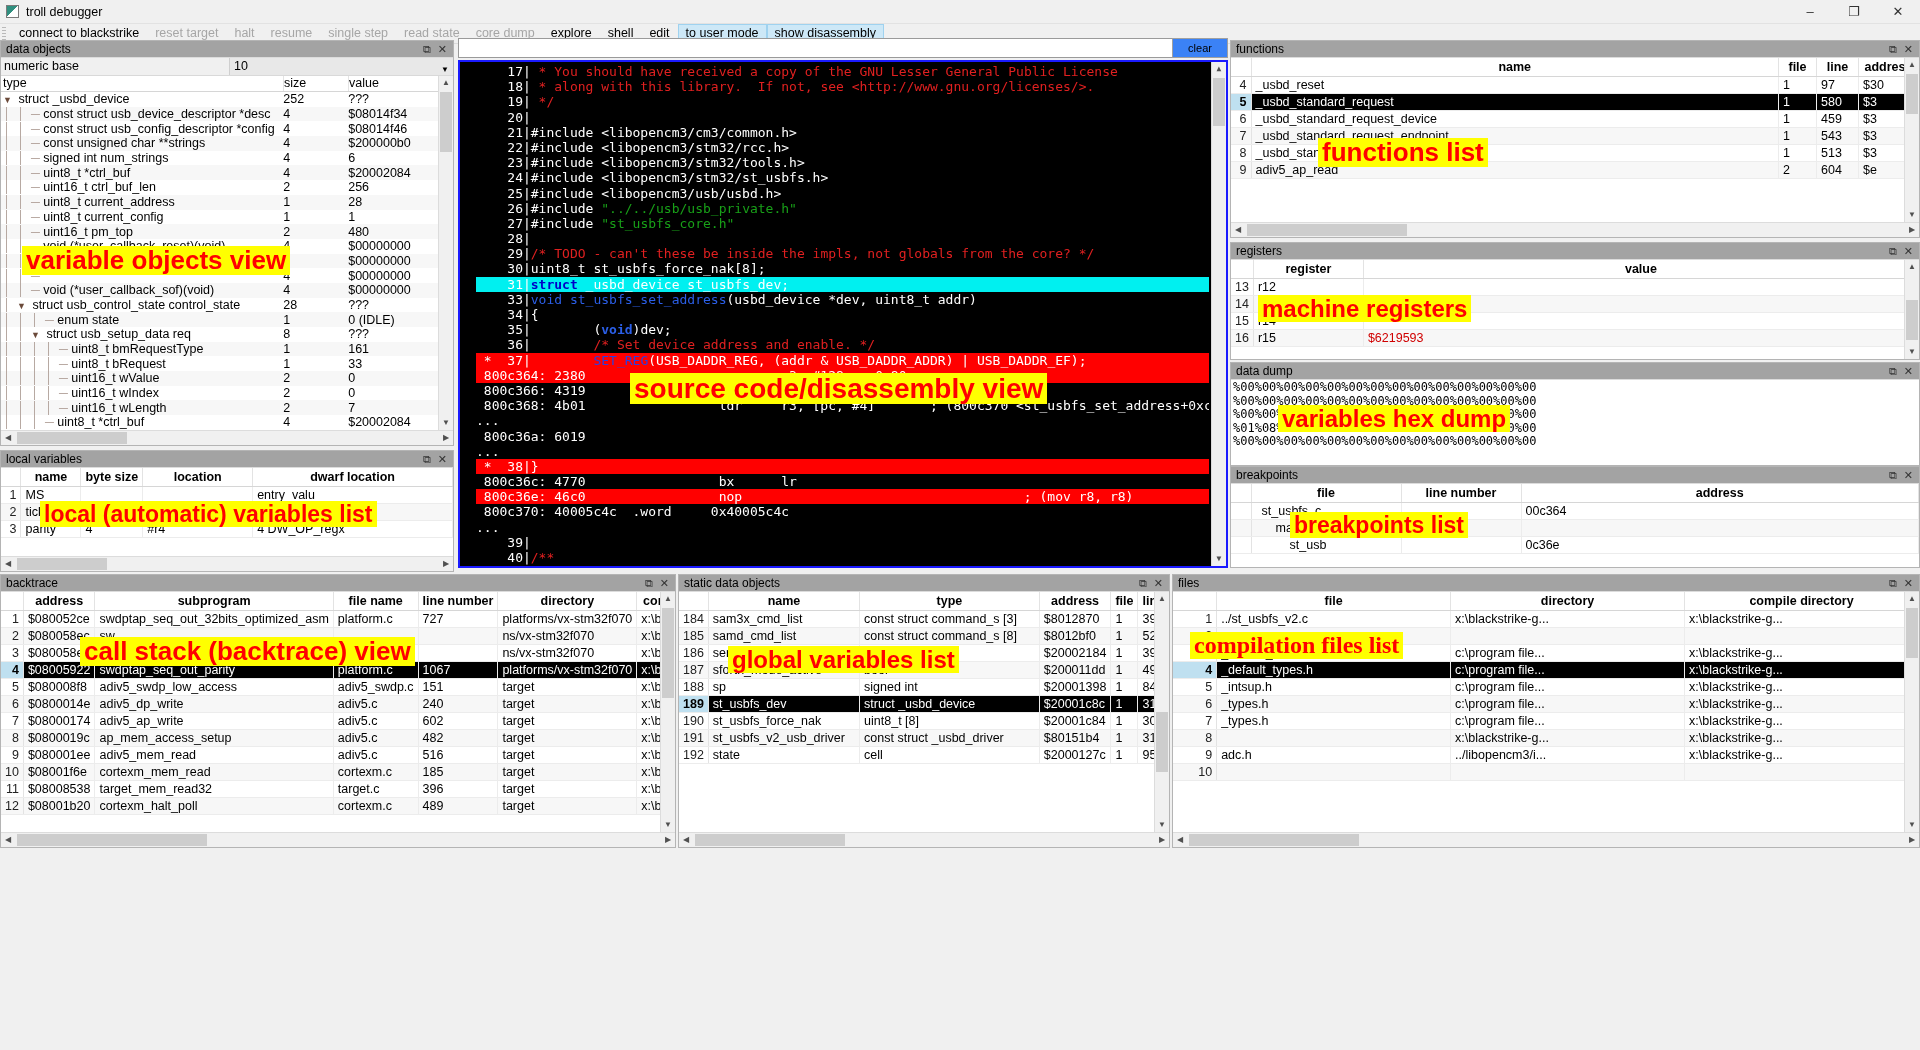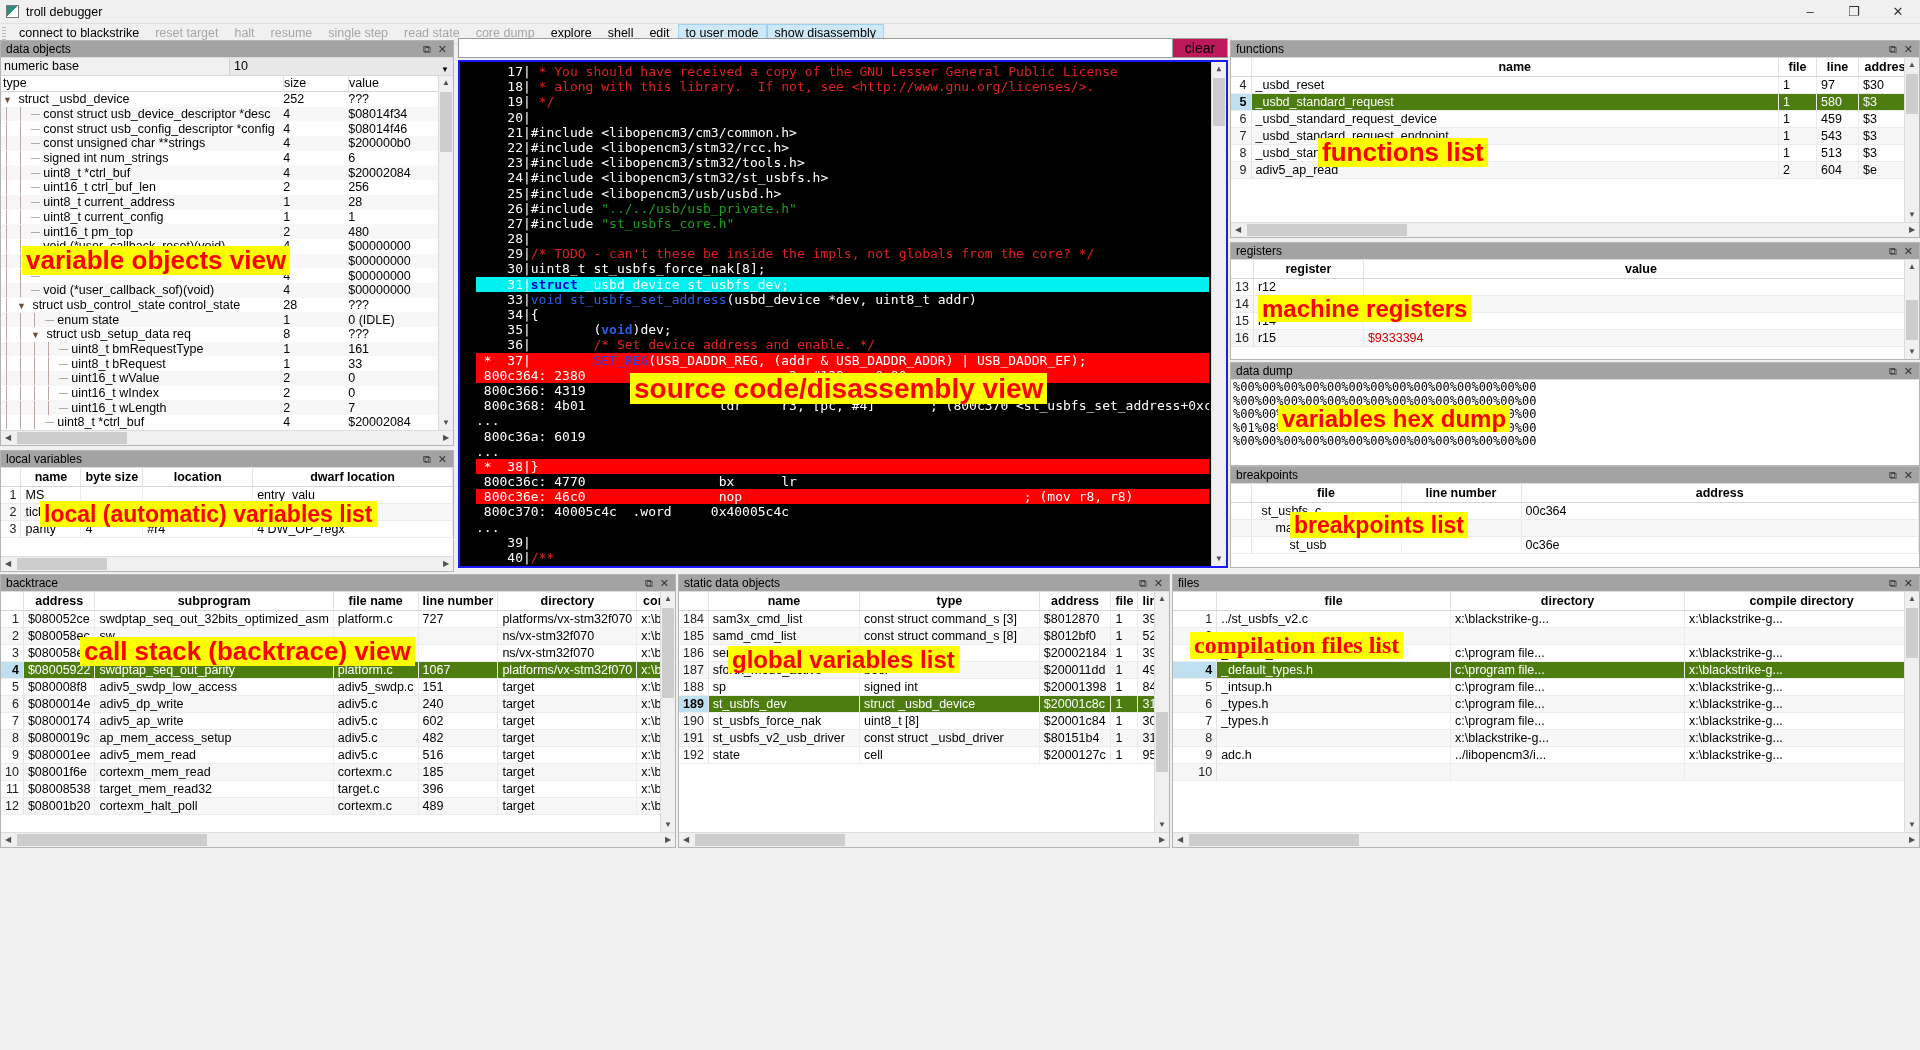--- a/index.html
+++ b/index.html
@@ -37,21 +37,21 @@
     color:#333; }
   .pbody{ flex:1; overflow:hidden; position:relative; background:#fff; }
 
   
   table{ border-collapse:collapse; width:100%; font-size:12.5px; }
   th{ background:#fff; border-right:1px solid #e3e3e3; border-bottom:1px solid #d6d6d6;
       font-weight:bold; padding:2px 4px; white-space:nowrap; }
   td{ border-right:1px solid #ececec; border-bottom:1px solid #ececec;
       padding:1px 4px; white-space:nowrap; overflow:hidden; }
   tr.alt td{ background:#f7f7f7; }
-  tr.sel td{ background:#4d7c0f; color:#fff; }
+  tr.sel td{ background:#000000; color:#fff; }
   td.idx, th.idx{ background:#fff; text-align:right; color:#222; width:20px;
     border-right:1px solid #e3e3e3; }
   tr.sel td.idx{ background:#bfe0f0; color:#000; font-weight:bold; }
 
   
   #codeview{ position:absolute; background:#000; overflow:hidden;
     font-family:"DejaVu Sans Mono","Liberation Mono",monospace; font-size:13px;
     line-height:15.2px; letter-spacing:0px; }
   .cl{ white-space:pre; height:15.2px; }
   .ln{ color:#fff; }
@@ -322,22 +322,22 @@
       <div class="thumb" style="left:16px;width:90px;"></div>
       <div class="ar" style="right:0;">▶</div>
     </div>
   </div>
 </div>
 
 <div style="position:absolute;left:458px;top:38px;width:770px;height:20px;background:#fff;
             border:1px solid #9a9a9a;">
   <input style="width: 100%; height: 100%; border: 0px; outline: 0px; font-size: 12.5px; padding-left: 3px; font-family: &quot;Liberation Sans&quot;, sans-serif;" value="">
 </div>
-<div style="position:absolute;left:1172px;top:38px;width:56px;height:20px;background:#be185d;
-            border:1px solid #a0a0a0;text-align:center;line-height:19px;font-size:14px;">clear</div>
+<div style="position:absolute;left:1172px;top:38px;width:56px;height:20px;background:#3b82f6;
+            border:1px solid #a0a0a0;text-align:center;line-height:19px;font-size:11px;">clear</div>
 
 <div id="codeview" style="left:458px;top:60px;width:770px;height:508px;border:2px solid #1a1aff;">
   <div id="codelines" style="position:absolute;left:0;top:2px;right:17px;overflow:hidden;padding-left:16px;">
       <div class="cl"><span class="ln">    17|</span><span class="cmt"> * You should have received a copy of the GNU Lesser General Public License</span></div>
       <div class="cl"><span class="ln">    18|</span><span class="cmt"> * along with this library.  If not, see &lt;http://www.gnu.org/licenses/&gt;.</span></div>
       <div class="cl"><span class="ln">    19|</span><span class="cmt"> */</span></div>
       <div class="cl"><span class="ln">    20|</span><span class="ln"></span></div>
       <div class="cl"><span class="ln">    21|</span><span class="ln">#include &lt;libopencm3/cm3/common.h&gt;</span></div>
       <div class="cl"><span class="ln">    22|</span><span class="ln">#include &lt;libopencm3/stm32/rcc.h&gt;</span></div>
       <div class="cl"><span class="ln">    23|</span><span class="ln">#include &lt;libopencm3/stm32/tools.h&gt;</span></div>
@@ -477,21 +477,21 @@
             <td></td>
           </tr>
           <tr class="">
             <td class="idx">15</td>
             <td>r14</td>
             <td></td>
           </tr>
           <tr class="alt">
             <td class="idx">16</td>
             <td>r15</td>
-            <td><span style="color:#d00000">$9333394</span></td>
+            <td><span style="color:#d00000">$6219593</span></td>
           </tr>
         </tbody>
       </table>
     <div class="vsb">
       <div class="ar" style="top:0;">▲</div>
       <div class="thumb" style="top:40px;height:40px;"></div>
       <div class="ar" style="bottom:0;">▼</div>
     </div>
   </div>
 </div>

